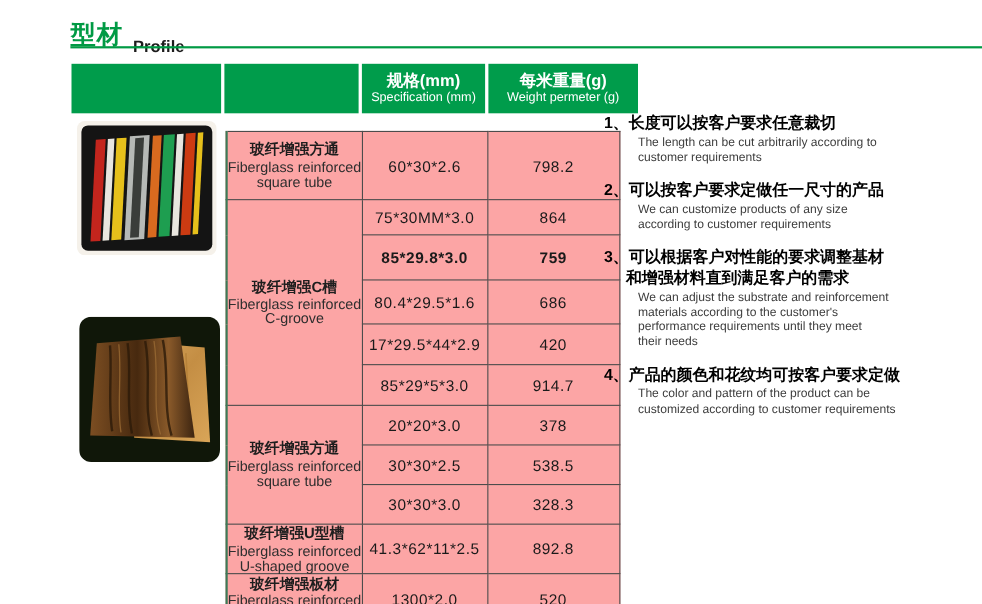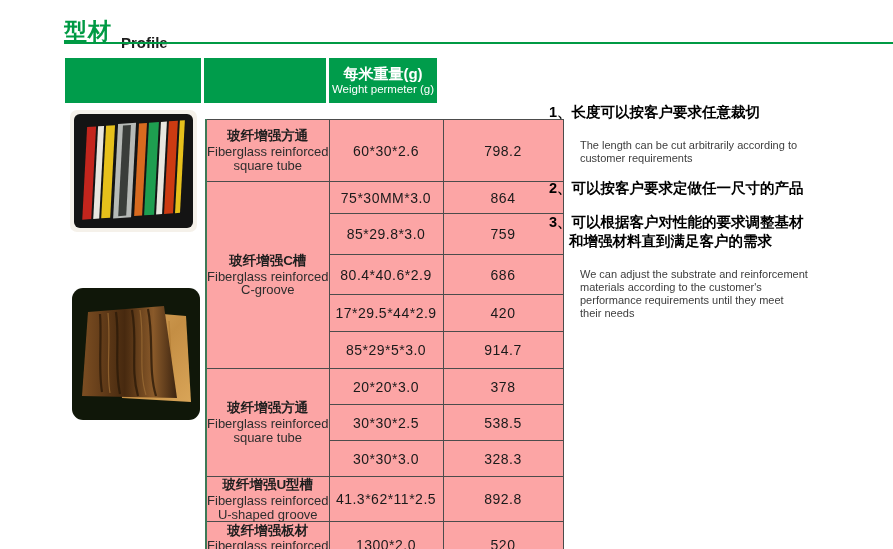--- a/index.html
+++ b/index.html
@@ -16,42 +16,42 @@
 
   
   .header-row { position:absolute; left:65px; top:58px; height:45px; display:flex; gap:3px; }
   .hcell {
     background:#009c4b; color:#ffffff; display:flex; flex-direction:column;
     align-items:center; justify-content:center; line-height:1.15; text-align:center;
   }
   .hcell .h-zh { font-size:15px; font-weight:bold; }
   .hcell .h-en { font-size:11.5px; font-weight:normal; }
   .hc-a { width:136px; } .hc-b { width:122px; } .hc-c { width:112px; }
-  .hc-d { width:108px; } .hc-e { width:234px; }
+  .hc-d { width:136px; } .hc-e { width:234px; }
 
   
   .spec-table {
     position:absolute; left:205px; top:119px; border-collapse:collapse; table-layout:fixed;
     width:357px; background:#fca5a5;
   }
   .spec-table td { border:1px solid #4c4c4c; text-align:center; vertical-align:middle; padding:0; }
   .spec-table { border-left:2px solid #3c7a57; }
   .product-cell .p-zh { font-size:13.5px; font-weight:bold; color:#1e1e1e; line-height:1.25; }
   .product-cell .p-en { font-size:13px; color:#2e2e2e; line-height:1.05; }
   .val-cell { font-size:14px; color:#1a1a1a; letter-spacing:0.5px; }
 
   
   .notes { position:absolute; left:565px; top:103px; width:266px; }
   .note { margin-bottom:14px; }
   .note-zh {
     font-size:14.5px; font-weight:bold; color:#000000; line-height:1.35;
     white-space:pre-line; padding-left:4px; text-indent:-20px;
   }
   .note-en {
-    font-size:11px; color:#3d3d3d; line-height:1.2; white-space:pre-line; margin:16px 0 0 15px;
+    font-size:11px; color:#3d3d3d; line-height:1.2; white-space:pre-line; margin:1px 0 0 15px;
   }
 
   
   .photo { position:absolute; }
   .photo-1 { left:70px; top:110px; width:127px; height:122px; }
   .photo-2 { left:72px; top:288px; width:128px; height:132px; }
 </style>
 </head>
 <body>
 
@@ -59,20 +59,24 @@
 
   <div class="title-row">
     <span class="title-zh">型材</span>
     <span class="title-en">Profile</span>
   </div>
   <div class="title-underline"></div>
 
   <div class="header-row">
     <div class="hcell hc-a"></div>
     <div class="hcell hc-b"></div>
+    <div class="hcell hc-c">
+      <span class="h-zh">规格(mm)</span>
+      <span class="h-en">Specification (mm)</span>
+    </div>
     <div class="hcell hc-d">
       <span class="h-zh">每米重量(g)</span>
       <span class="h-en">Weight permeter (g)</span>
     </div>
   </div>
 
   <table class="spec-table">
     <colgroup>
       <col style="width:123px">
         <col style="width:114px">
@@ -88,26 +92,26 @@
           <td class="val-cell">798.2</td>
         </tr>
         <tr style="height: 32px;">
           <td rowspan="5" class="product-cell">
             <div class="p-zh">玻纤增强C槽</div>
             <div class="p-en">Fiberglass reinforced C-groove</div>
           </td>
           <td class="val-cell">75*30MM*3.0</td>
           <td class="val-cell">864</td>
         </tr>
-        <tr style="height: 41px;">
+        <tr style="height: 41px; font-weight: bold;">
           <td class="val-cell">85*29.8*3.0</td>
           <td class="val-cell">759</td>
         </tr>
         <tr style="height: 40px;">
-          <td class="val-cell">80.4*40.6*2.9</td>
+          <td class="val-cell">80.4*29.5*1.6</td>
           <td class="val-cell">686</td>
         </tr>
         <tr style="height: 37px;">
           <td class="val-cell">17*29.5*44*2.9</td>
           <td class="val-cell">420</td>
         </tr>
         <tr style="height: 37px;">
           <td class="val-cell">85*29*5*3.0</td>
           <td class="val-cell">914.7</td>
         </tr>
@@ -147,28 +151,35 @@
   </table>
 
   <div class="notes">
       <div class="note">
         <div class="note-zh">1、长度可以按客户要求任意裁切</div>
         <div class="note-en">The length can be cut arbitrarily according to
 customer requirements</div>
       </div>
       <div class="note">
         <div class="note-zh">2、可以按客户要求定做任一尺寸的产品</div>
+        <div class="note-en">We can customize products of any size
+according to customer requirements</div>
       </div>
       <div class="note">
         <div class="note-zh">3、可以根据客户对性能的要求调整基材
 和增强材料直到满足客户的需求</div>
         <div class="note-en">We can adjust the substrate and reinforcement
 materials according to the customer's
 performance requirements until they meet
 their needs</div>
+      </div>
+      <div class="note">
+        <div class="note-zh">4、产品的颜色和花纹均可按客户要求定做</div>
+        <div class="note-en">The color and pattern of the product can be
+customized according to customer requirements</div>
       </div>
     </div>
 
   <div class="photo photo-1">
     <svg width="127" height="122" viewBox="0 0 127 122" xmlns="http://www.w3.org/2000/svg">
       <rect x="0" y="0" width="127" height="122" rx="7" fill="#f5f1ea"></rect>
       <rect x="4" y="4" width="119" height="114" rx="6" fill="#141414"></rect>
       <g transform="rotate(-4 63 61) skewX(-7)">
         <rect x="22" y="14" width="9" height="92" fill="#c3251d"></rect>
         <rect x="33" y="14" width="6" height="92" fill="#e8e6df"></rect>

